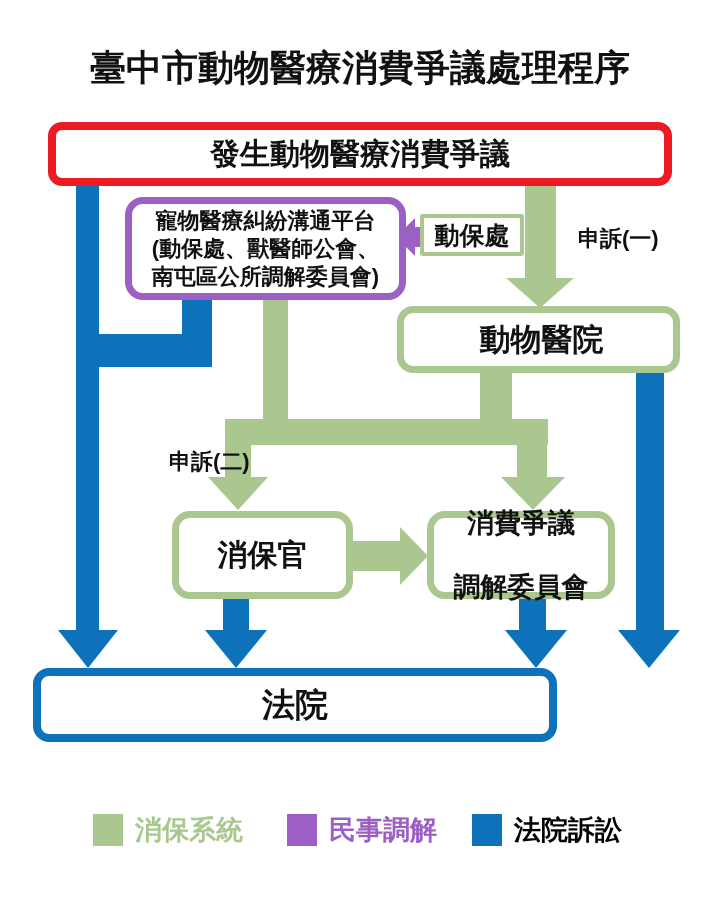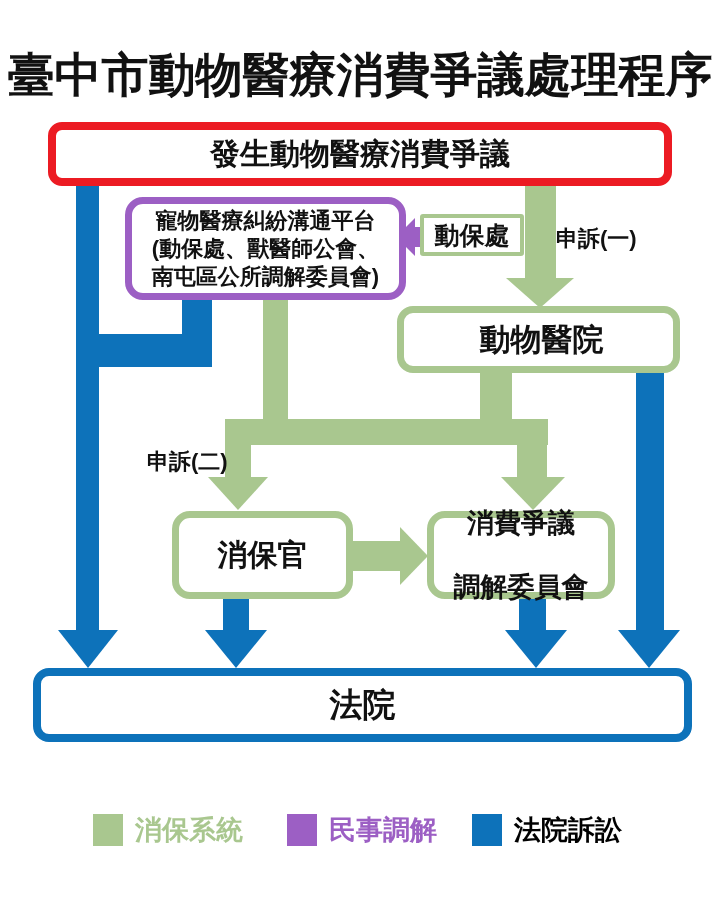--- a/index.html
+++ b/index.html
@@ -14,21 +14,21 @@
     position:relative;
     width:720px;height:900px;
     background:#ffffff;
     overflow:hidden;
     font-family:"Liberation Sans","DejaVu Sans",sans-serif;
     color:var(--ink);
   }
   .title{
     position:absolute;left:0;top:44px;width:720px;
     text-align:center;
-    font-size:47px;font-weight:700;letter-spacing:0px;
+    font-size:36px;font-weight:700;letter-spacing:0px;
     color:var(--ink);
     white-space:nowrap;
   }
   svg.connectors{position:absolute;left:0;top:0;z-index:1;}
   .f-green{fill:var(--green);}
   .f-blue{fill:var(--blue);}
   .f-purple{fill:var(--purple);}
   .node{
     position:absolute;z-index:2;
     background:#ffffff;
@@ -36,24 +36,24 @@
     display:flex;flex-direction:column;align-items:center;justify-content:center;
     font-weight:700;color:var(--ink);
     text-align:left;
   }
   .node-dispute{left:48px;top:122px;width:624px;height:64px;border:8px solid var(--red);border-radius:14px;font-size:30px;}
   .node-platform{left:125px;top:197px;width:281px;height:103px;border:7px solid var(--purple);border-radius:18px;font-size:22px;line-height:28px;}
   .node-apc{left:420px;top:214px;width:104px;height:42px;border:4px solid var(--green);border-radius:3px;font-size:25px;}
   .node-hospital{left:397px;top:306px;width:283px;height:67px;border:7px solid var(--green);border-radius:16px;font-size:31px;padding-left:6px;}
   .node-ombudsman{left:172px;top:511px;width:181px;height:88px;border:7px solid var(--green);border-radius:18px;font-size:30px;}
   .node-committee{left:427px;top:511px;width:188px;height:88px;border:7px solid var(--green);border-radius:18px;font-size:27px;line-height:34px;gap:30px;}
-  .node-court{left:33px;top:668px;width:659px;height:74px;border:8px solid var(--blue);border-radius:16px;font-size:33px;}
+  .node-court{left:33px;top:668px;width:524px;height:74px;border:8px solid var(--blue);border-radius:16px;font-size:33px;}
   .edge-label{
     position:absolute;z-index:3;
-    font-size:22px;font-weight:600;color:var(--ink);white-space:nowrap;
+    font-size:22px;font-weight:600;color:var(--ink);white-space:nowrap;padding-left:22px;
   }
   .label-complaint1{left:556px;top:224px;}
   .label-complaint2{left:147px;top:447px;}
   .legend{position:absolute;left:0;top:814px;width:720px;height:40px;z-index:2;}
   .legend-item{position:absolute;top:0;display:flex;align-items:center;gap:12px;}
   .legend-item-1{left:93px;}
   .legend-item-2{left:287px;}
   .legend-item-3{left:472px;}
   .legend-swatch{width:30px;height:32px;flex:0 0 auto;}
   .legend-label{font-size:27px;font-weight:700;line-height:32px;white-space:nowrap;}

